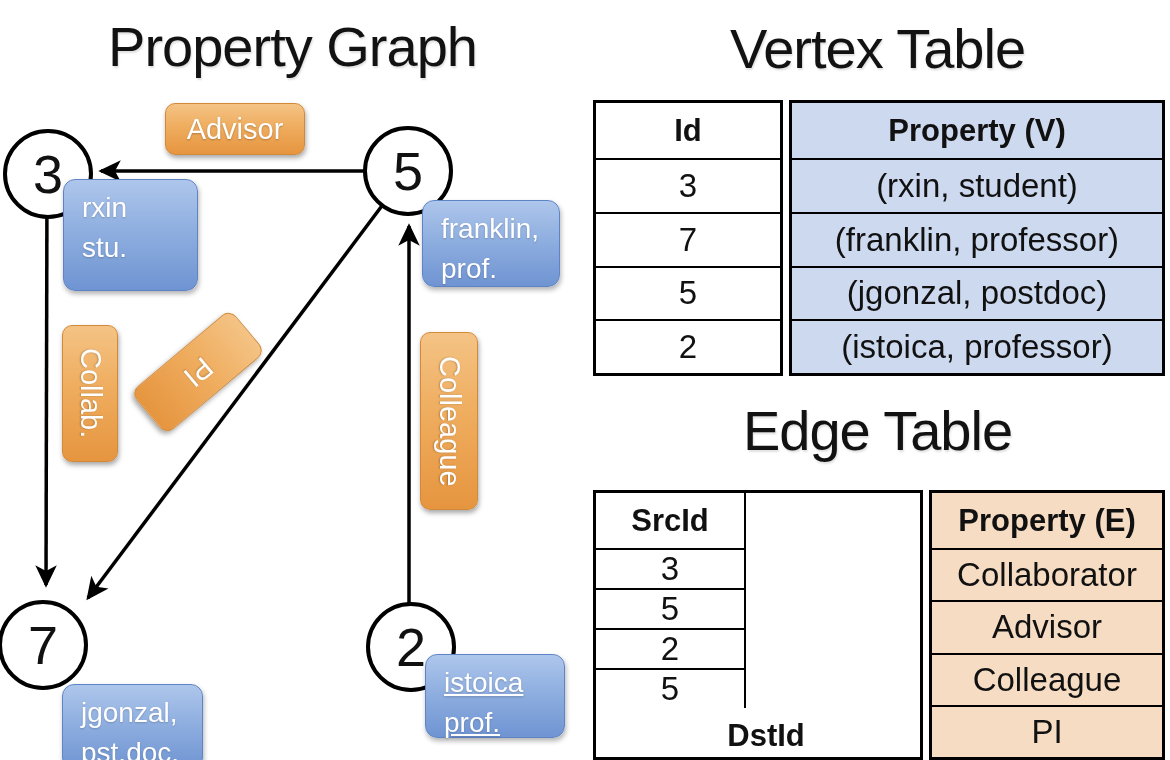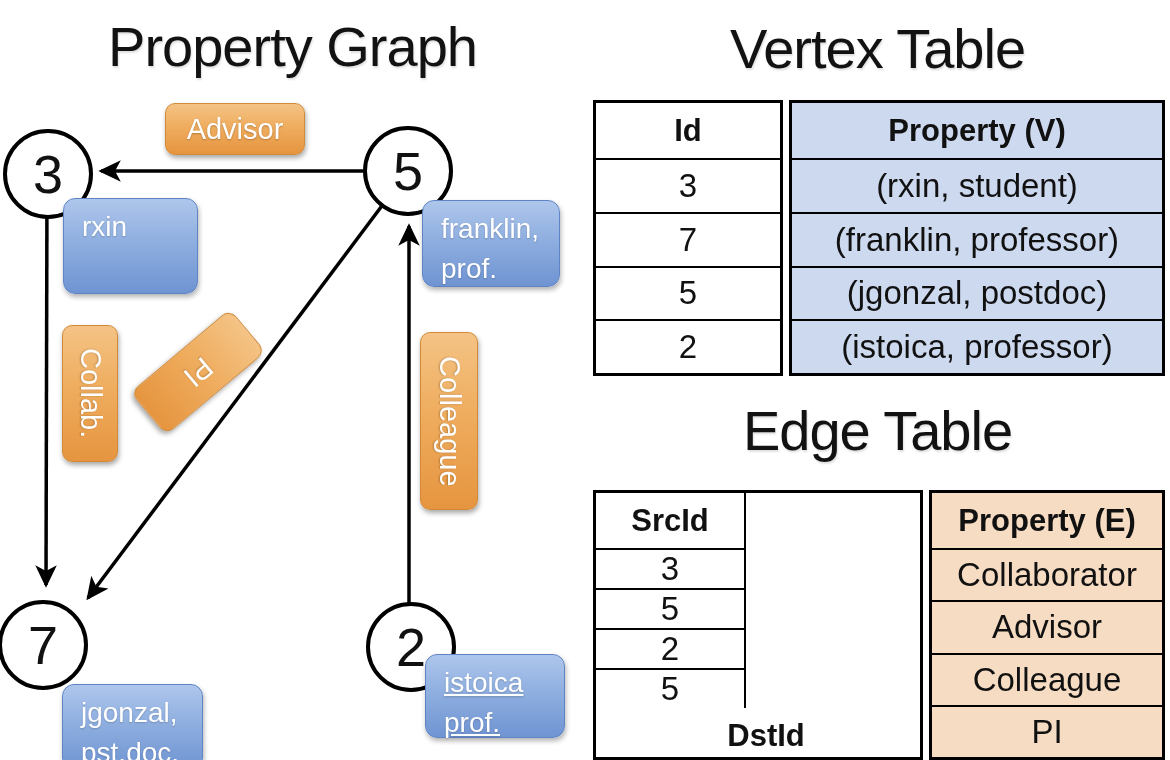--- a/index.html
+++ b/index.html
@@ -48,21 +48,21 @@
 
   
   .pbox {
     position:absolute; z-index:4; box-sizing:border-box;
     background:linear-gradient(180deg,#aec6eb 0%,#8fafe0 45%,#6f94d2 100%);
     border:1px solid #5f84c5; border-radius:12px;
     box-shadow:1px 3px 5px rgba(0,0,0,0.3);
     color:#fff; font-size:28px; line-height:1.42;
     padding:8px 8px 8px 18px; text-shadow:0 1px 2px rgba(0,0,0,0.2);
   }
-  .pbox.rxin     { left:63px;  top:198px; width:135px; height:96px; }
+  .pbox.rxin     { left:63px;  top:179px; width:135px; height:112px; }
   .pbox.franklin { left:422px; top:185px; width:138px; height:87px;margin-top:15px; }
   .pbox.jgonzal  { left:62px;  top:684px; width:141px; height:86px; }
   .pbox.istoica  { left:425px; top:654px; width:140px; height:84px;text-decoration:underline; }
   .pbox div { white-space:nowrap; }
 
   
   .tbl {
     position:absolute; box-sizing:border-box; border:3px solid #000;
     display:flex; flex-direction:column; background:#fff; z-index:2;
   }
@@ -119,20 +119,21 @@
     <span>2</span>
   </div>
 
   <div class="elabel advisor">Advisor</div>
   <div class="elabel collab vert">Collab.</div>
   <div class="elabel pi vert">PI</div>
   <div class="elabel colleague vert">Colleague</div>
 
   <div class="pbox rxin">
     <div>rxin</div>
+    <div>stu.</div>
   </div>
   <div class="pbox franklin">
     <div>franklin,</div>
     <div>prof.</div>
   </div>
   <div class="pbox jgonzal">
     <div>jgonzal,</div>
     <div>pst.doc.</div>
   </div>
   <div class="pbox istoica">

